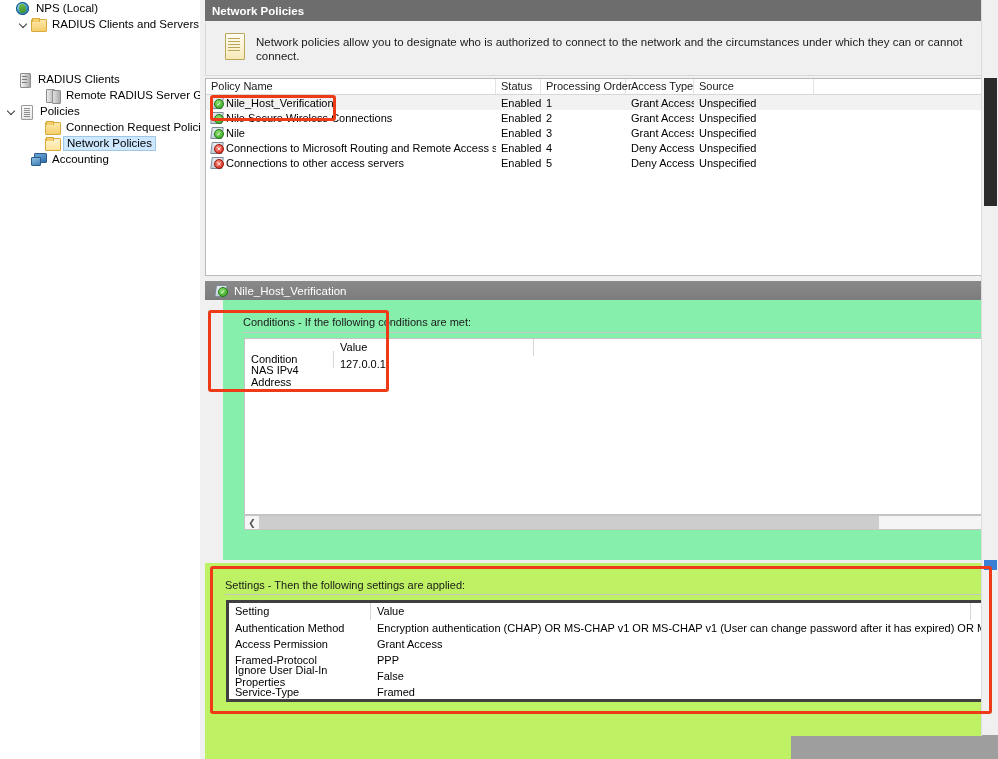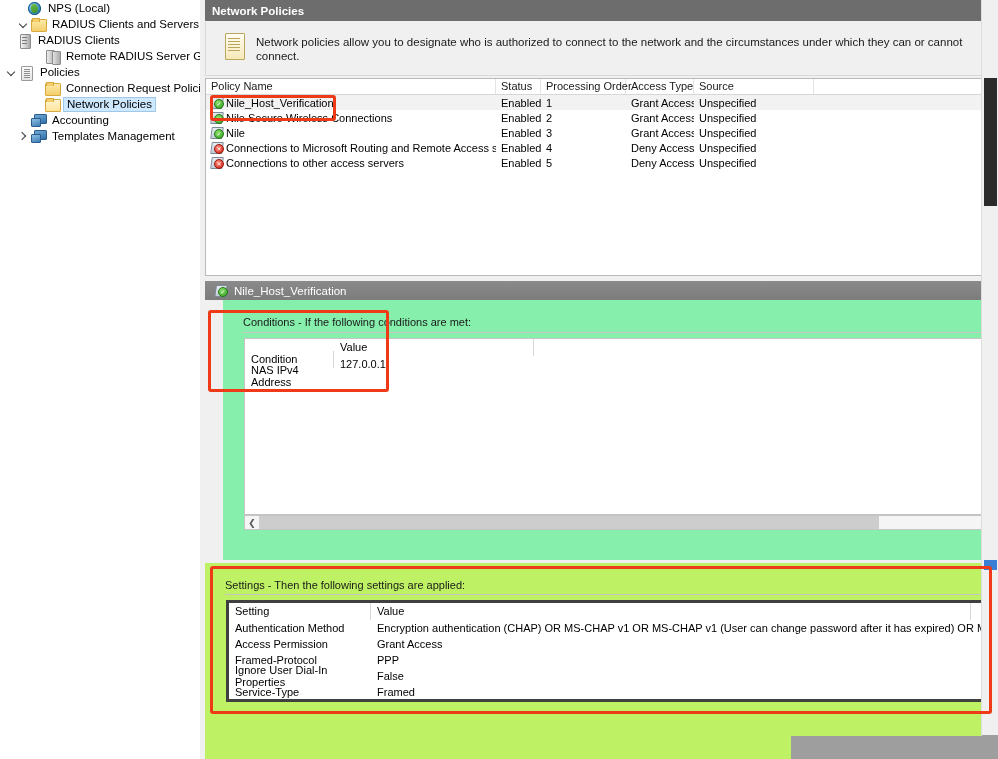--- a/index.html
+++ b/index.html
@@ -214,37 +214,37 @@
   #rb-cond{left:208px;top:310px;width:175px;height:76px;}
   #rb-set{left:210px;top:566px;width:776px;height:142px;}
 </style>
 </head>
 <body>
 
 <div class="app">
 
   <div class="tree-pane">
     <div id="tree-rows">
-        <div class="tree-row" style="padding-left: 12px;">
+        <div class="tree-row" style="padding-left: 0;">
           <span class="tw"></span>
           <span class="ticon">
             <span class="ic-globe"></span>
           </span>
           <span class="tlabel">NPS (Local)</span>
         </div>
         <div class="tree-row" style="padding-left: 16px;">
           <span class="tw">
             <i class="chev"></i>
           </span>
           <span class="ticon">
             <span class="ic-folder"></span>
           </span>
           <span class="tlabel">RADIUS Clients and Servers</span>
         </div>
-        <div class="tree-row" style="">
+        <div class="tree-row" style=" margin-top: 39px;">
           <span class="tw"></span>
           <span class="ticon">
             <span class="ic-server"></span>
           </span>
           <span class="tlabel">RADIUS Clients</span>
         </div>
         <div class="tree-row" style="padding-left: 30px;">
           <span class="tw"></span>
           <span class="ticon">
             <span class="ic-servers"></span>
@@ -273,29 +273,20 @@
             <span class="ic-folder open"></span>
           </span>
           <span class="tlabel sel">Network Policies</span>
         </div>
         <div class="tree-row" style="padding-left: 16px;">
           <span class="tw"></span>
           <span class="ticon">
             <span class="ic-monitor"></span>
           </span>
           <span class="tlabel">Accounting</span>
-        </div>
-        <div class="tree-row" style="padding-left: 16px;">
-          <span class="tw">
-            <i class="chev right"></i>
-          </span>
-          <span class="ticon">
-            <span class="ic-monitor"></span>
-          </span>
-          <span class="tlabel">Templates Management</span>
         </div>
       </div>
   </div>
   <div class="splitter"></div>
 
   <div class="main">
 
     <div class="title-bar">
       <span>Network Policies</span>
     </div>

